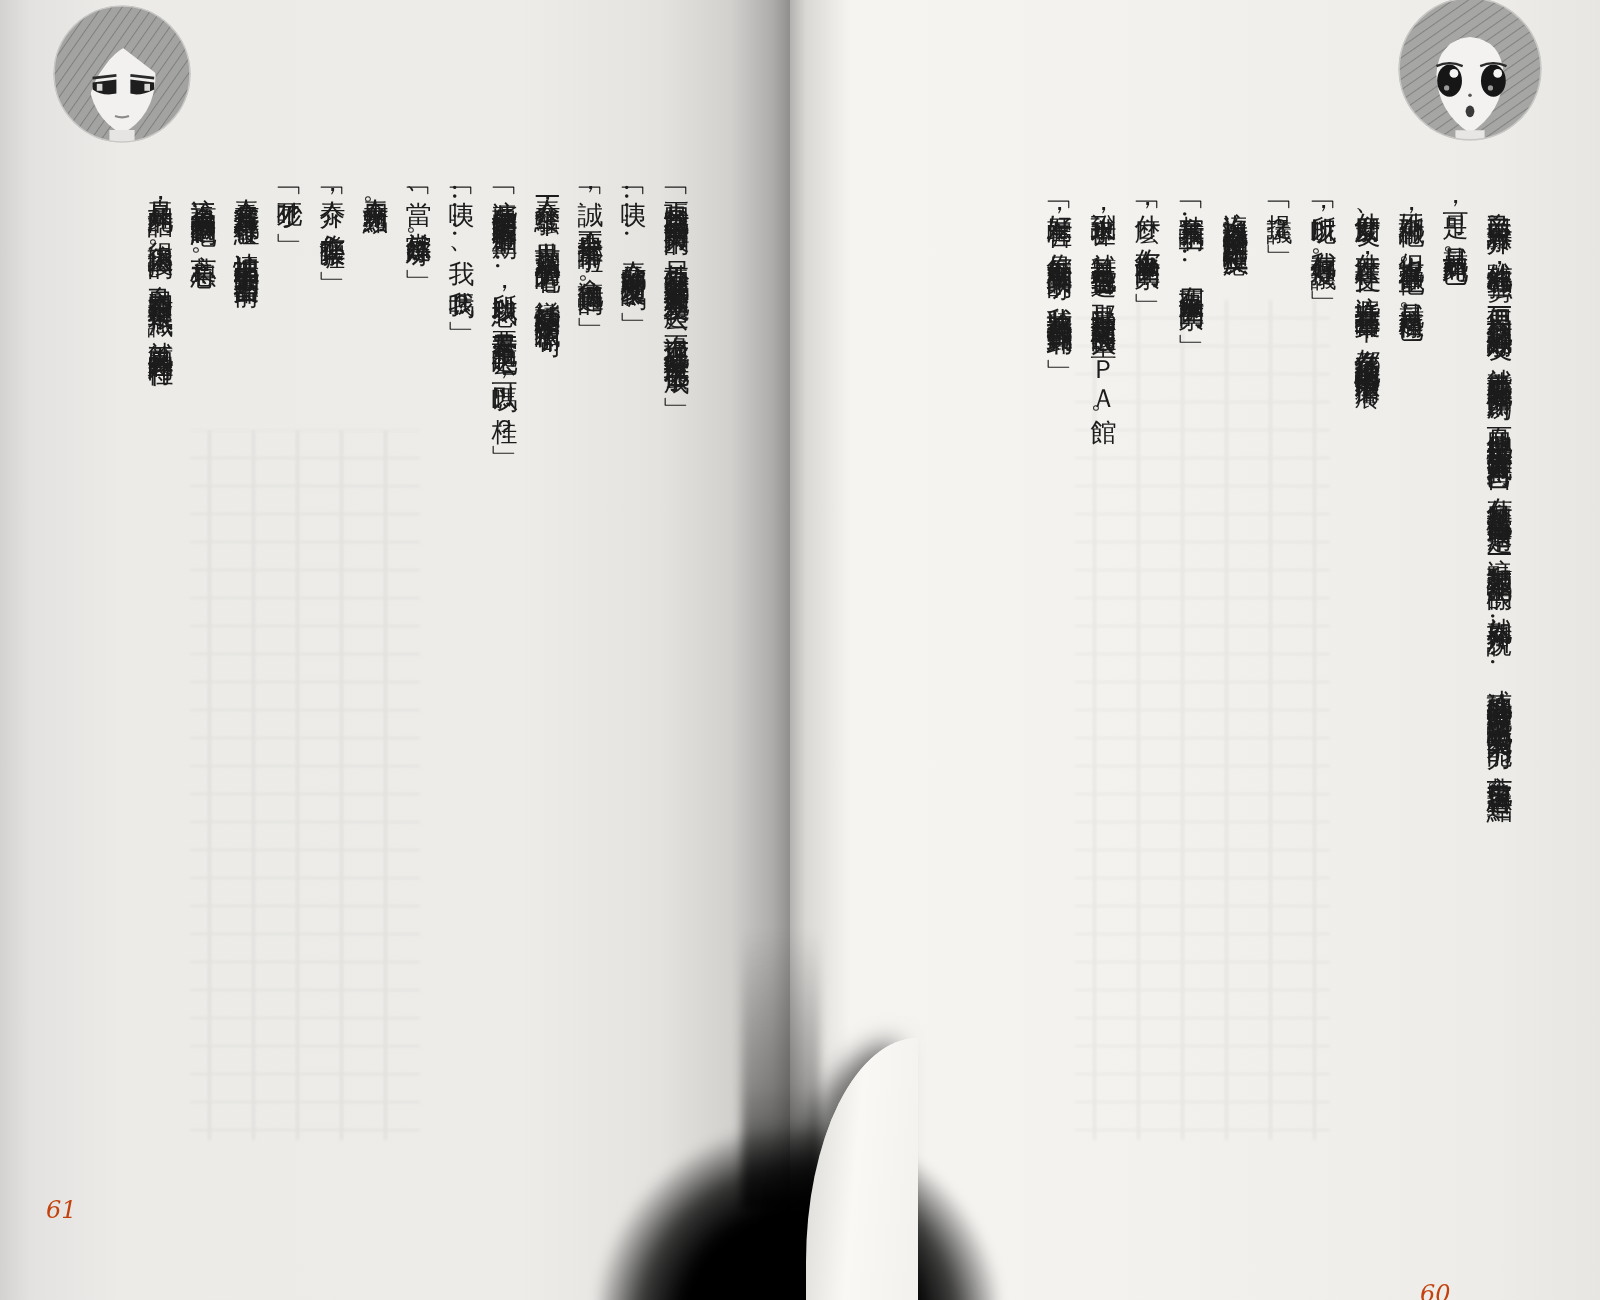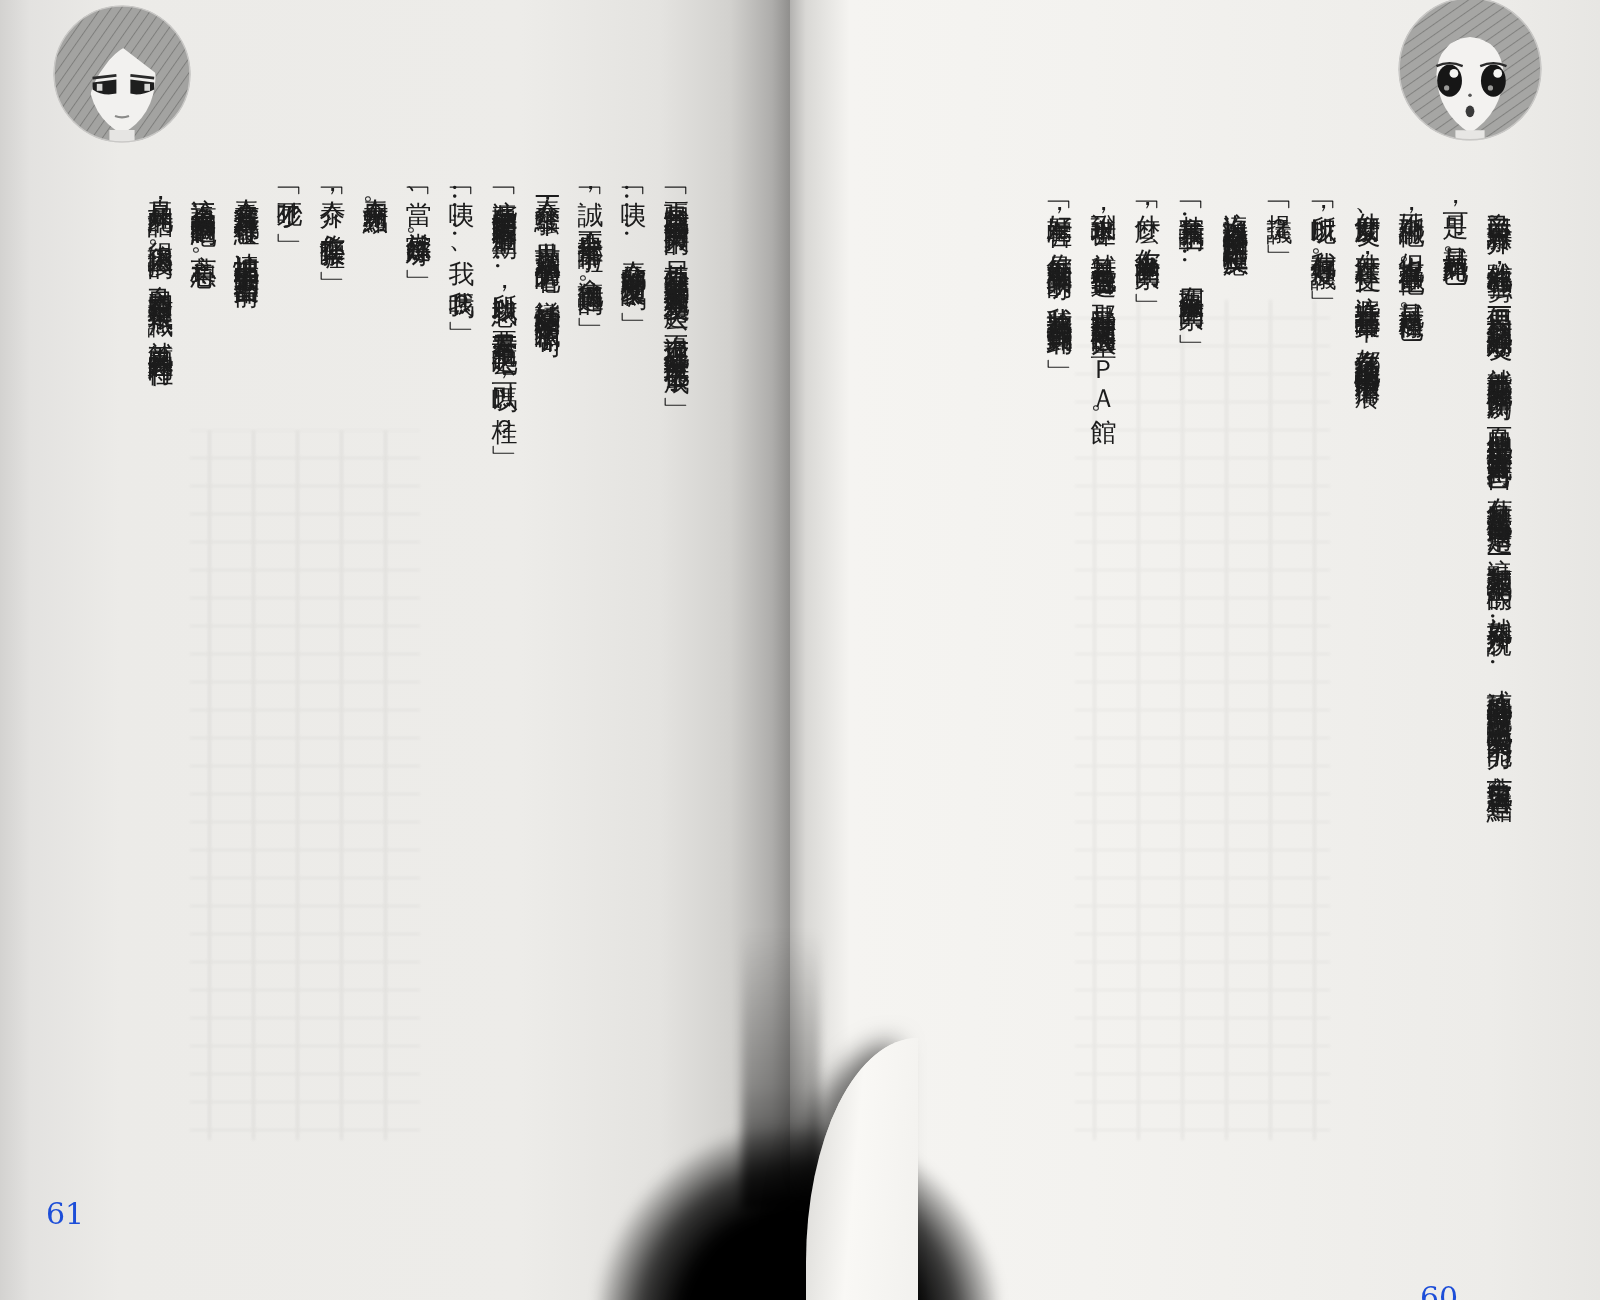--- a/index.html
+++ b/index.html
@@ -29,21 +29,21 @@
     border-top-left-radius:120px 240px;box-shadow:-20px 4px 24px rgba(0,0,0,.55);}
 
   
   .vtext{position:absolute;writing-mode:vertical-rl;text-orientation:mixed;
          color:#1c1c1c;text-align:left;}
   .right-text{top:140px;right:78px;height:1065px;font-size:26px;letter-spacing:2.5px;line-height:44px;}
   .left-text {top:126px;right:902px;height:1065px;font-size:26px;letter-spacing:2.5px;line-height:43px;}
   .para{margin:0;padding:0;text-indent:2em;}
 
   
-  .pagenum{position:absolute;font-size:30px;color:#1d4ed8;
+  .pagenum{position:absolute;font-style:italic;font-size:24px;color:#c2410c;
            font-family:"DejaVu Serif","Liberation Serif",serif;}
   .pn-left{left:46px;top:1196px;}
   .pn-right{left:1420px;top:1280px;}
 
   
   .avatar{position:absolute;}
   .avatar-left{left:48px;top:4px;width:148px;height:140px;}
   .avatar-right{left:1392px;top:-4px;width:156px;height:146px;}
 </style>
 </head>

